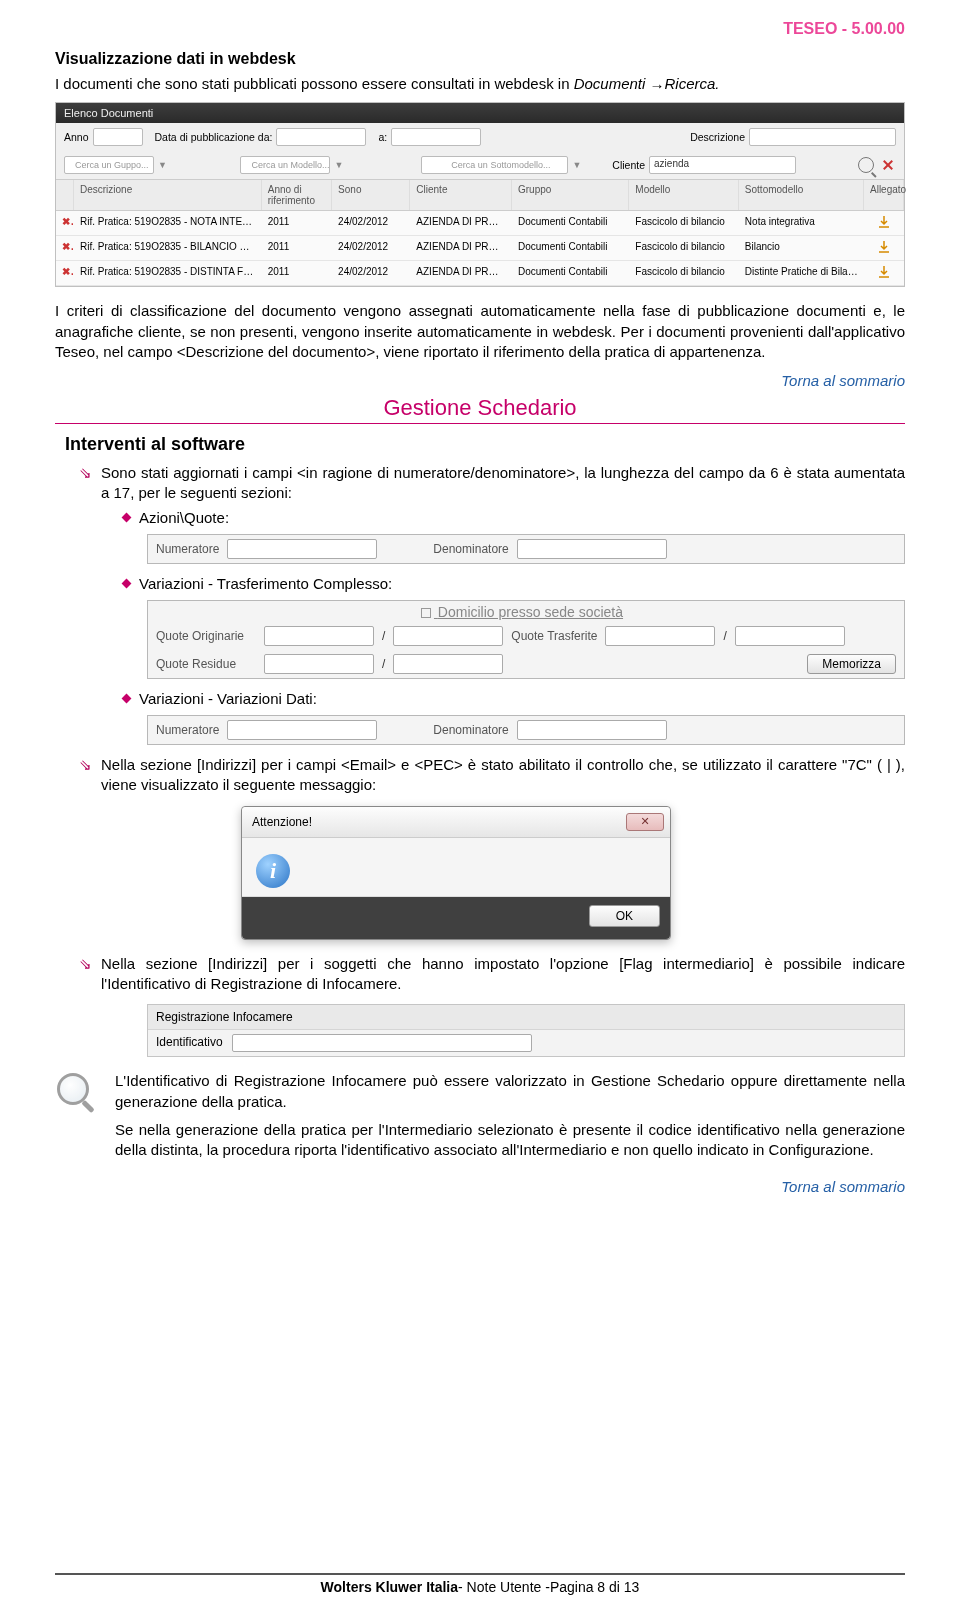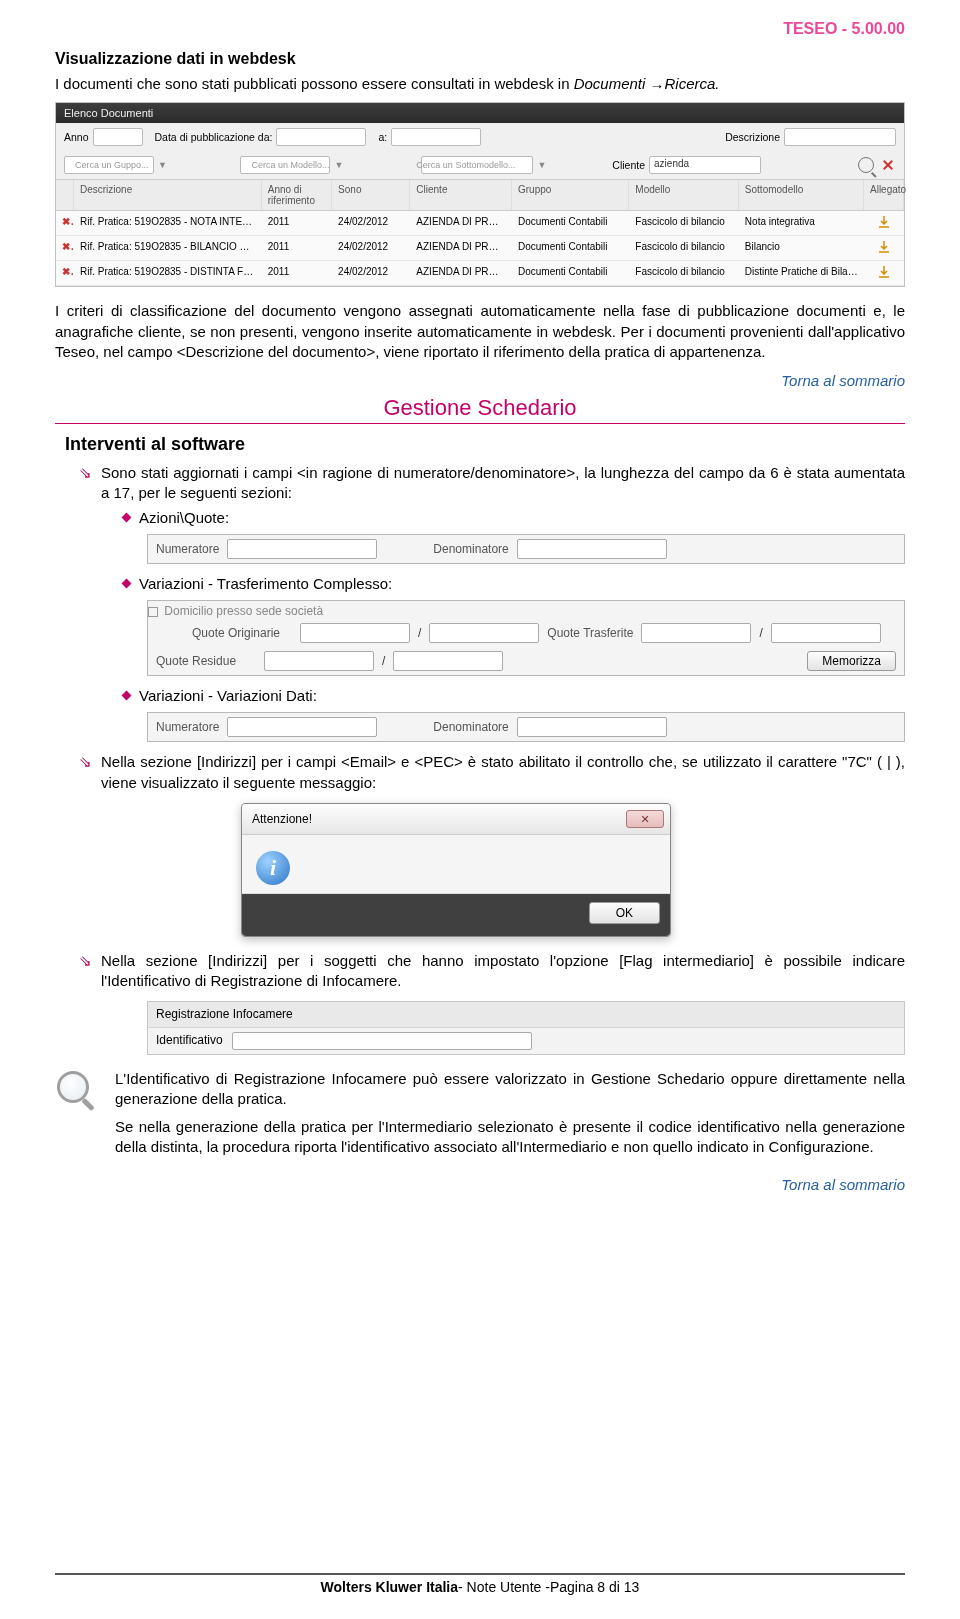--- a/index.html
+++ b/index.html
@@ -92,21 +92,21 @@
   .dt-header {
     background: linear-gradient(#3d3d3d,#2a2a2a);
     color: #eee;
     padding: 4px 8px;
     font-size: 11px;
   }
   .dt-filter { display: flex; gap: 12px; align-items: center; padding: 5px 8px; background: #f0f0f0; flex-wrap: wrap; }
   .dt-filter .cell { display:flex; align-items:center; gap:4px; }
   .dt-filter .mini { background:#fff; border:1px solid #bbb; height:18px; width:90px; border-radius:2px; }
   .dt-filter .mini.small{width:50px;}
-  .dt-filter .mini.med{width:112px;}
+  .dt-filter .mini.med{width:147px;}
   .dt-filter .chev{color:#888;font-size:9px;}
   .dt-icons { margin-left:auto; display:flex; gap:6px; }
   .dt-icons span{ width:16px;height:16px;display:inline-block; }
   .ico-search{ border:1.5px solid #777;border-radius:50%;width:10px;height:10px;position:relative;}
   .ico-search::after{content:"";position:absolute;width:6px;height:1.5px;background:#777;bottom:-3px;right:-4px;transform:rotate(45deg);}
   .ico-x{ position:relative; }
   .ico-x::before,.ico-x::after{content:"";position:absolute;width:12px;height:2px;background:#c33;top:7px;left:2px;}
   .ico-x::before{transform:rotate(45deg);} .ico-x::after{transform:rotate(-45deg);}
   .dt-cols { display:grid; grid-template-columns: 18px 2.4fr 0.9fr 1fr 1.3fr 1.5fr 1.4fr 1.6fr 40px; background:#ececec; border-top:1px solid #ccc; border-bottom:1px solid #ccc; font-size:10px; color:#555; }
   .dt-cols > div{ padding:4px 6px; border-right:1px solid #ddd; }
@@ -312,26 +312,26 @@
         <span class="ui-input"></span>
         <span style="width:40px;"></span>
         <span class="ui-label">Denominatore</span>
         <span class="ui-input"></span>
       </div>
     </div>
     <ul class="diamond-list">
       <li>Variazioni - Trasferimento Complesso:</li>
     </ul>
     <div class="ui-box">
-      <div style="text-align:left;padding:2px 8px 0 0;color:#888;font-size:12px;">
+      <div style="text-align:center;padding:2px 8px 0 0;color:#888;font-size:14px;text-decoration:underline;">
         <span style="display:inline-block;width:10px;height:10px;border:1px solid #999;margin-right:3px;vertical-align:middle;"></span>
         <span>Domicilio presso sede società</span>
       </div>
       <div class="ui-row">
-        <span class="ui-label" style="flex:0 0 100px;margin-left:36px;">Quote Originarie</span>
+        <span class="ui-label" style="flex:0 0 100px;">Quote Originarie</span>
         <span class="ui-input" style="flex:0 0 110px;"></span>
         <span>/</span>
         <span class="ui-input" style="flex:0 0 110px;"></span>
         <span class="ui-label">Quote Trasferite</span>
         <span class="ui-input" style="flex:0 0 110px;"></span>
         <span>/</span>
         <span class="ui-input" style="flex:0 0 110px;"></span>
       </div>
       <div class="ui-row">
         <span class="ui-label" style="flex:0 0 100px;">Quote Residue</span>

